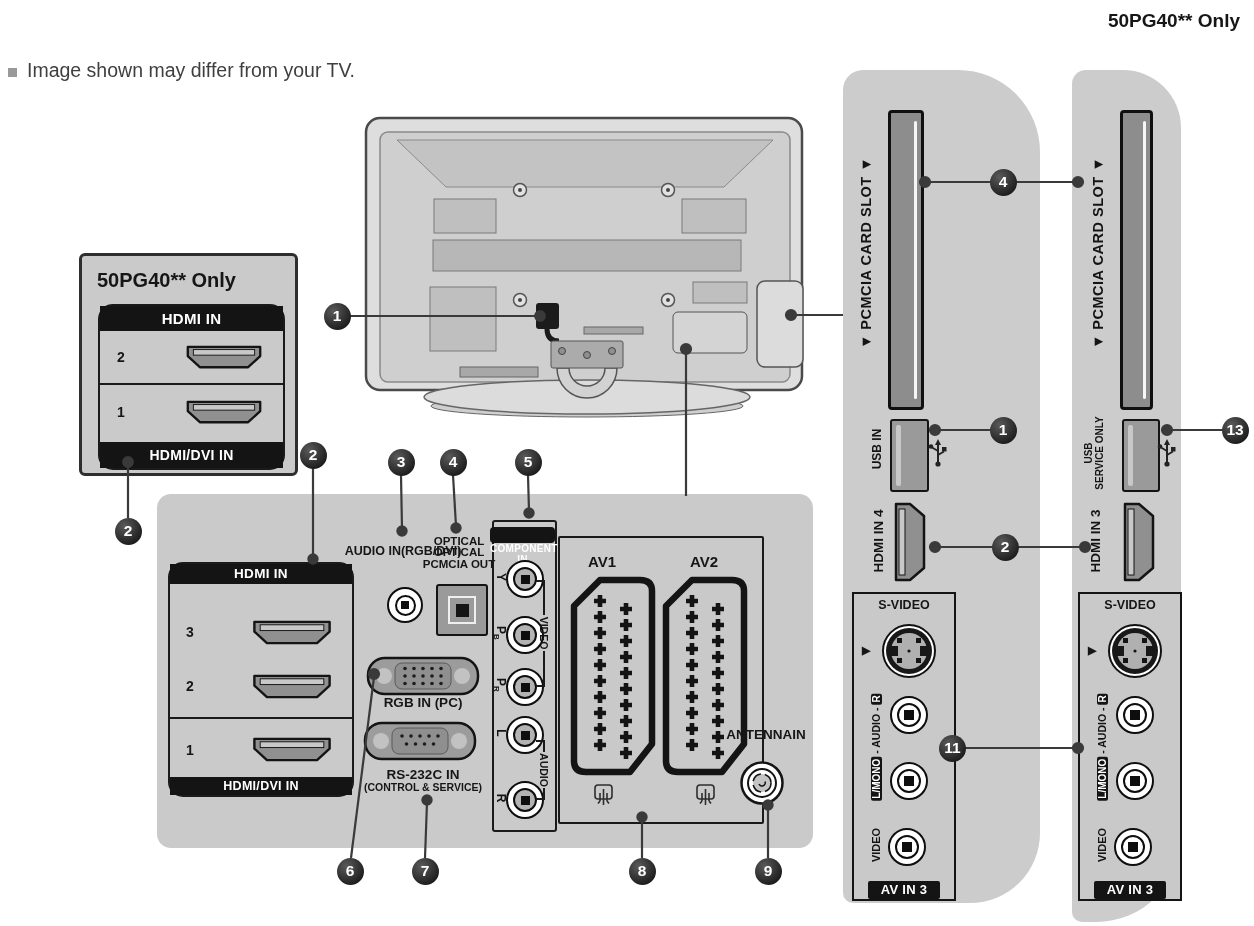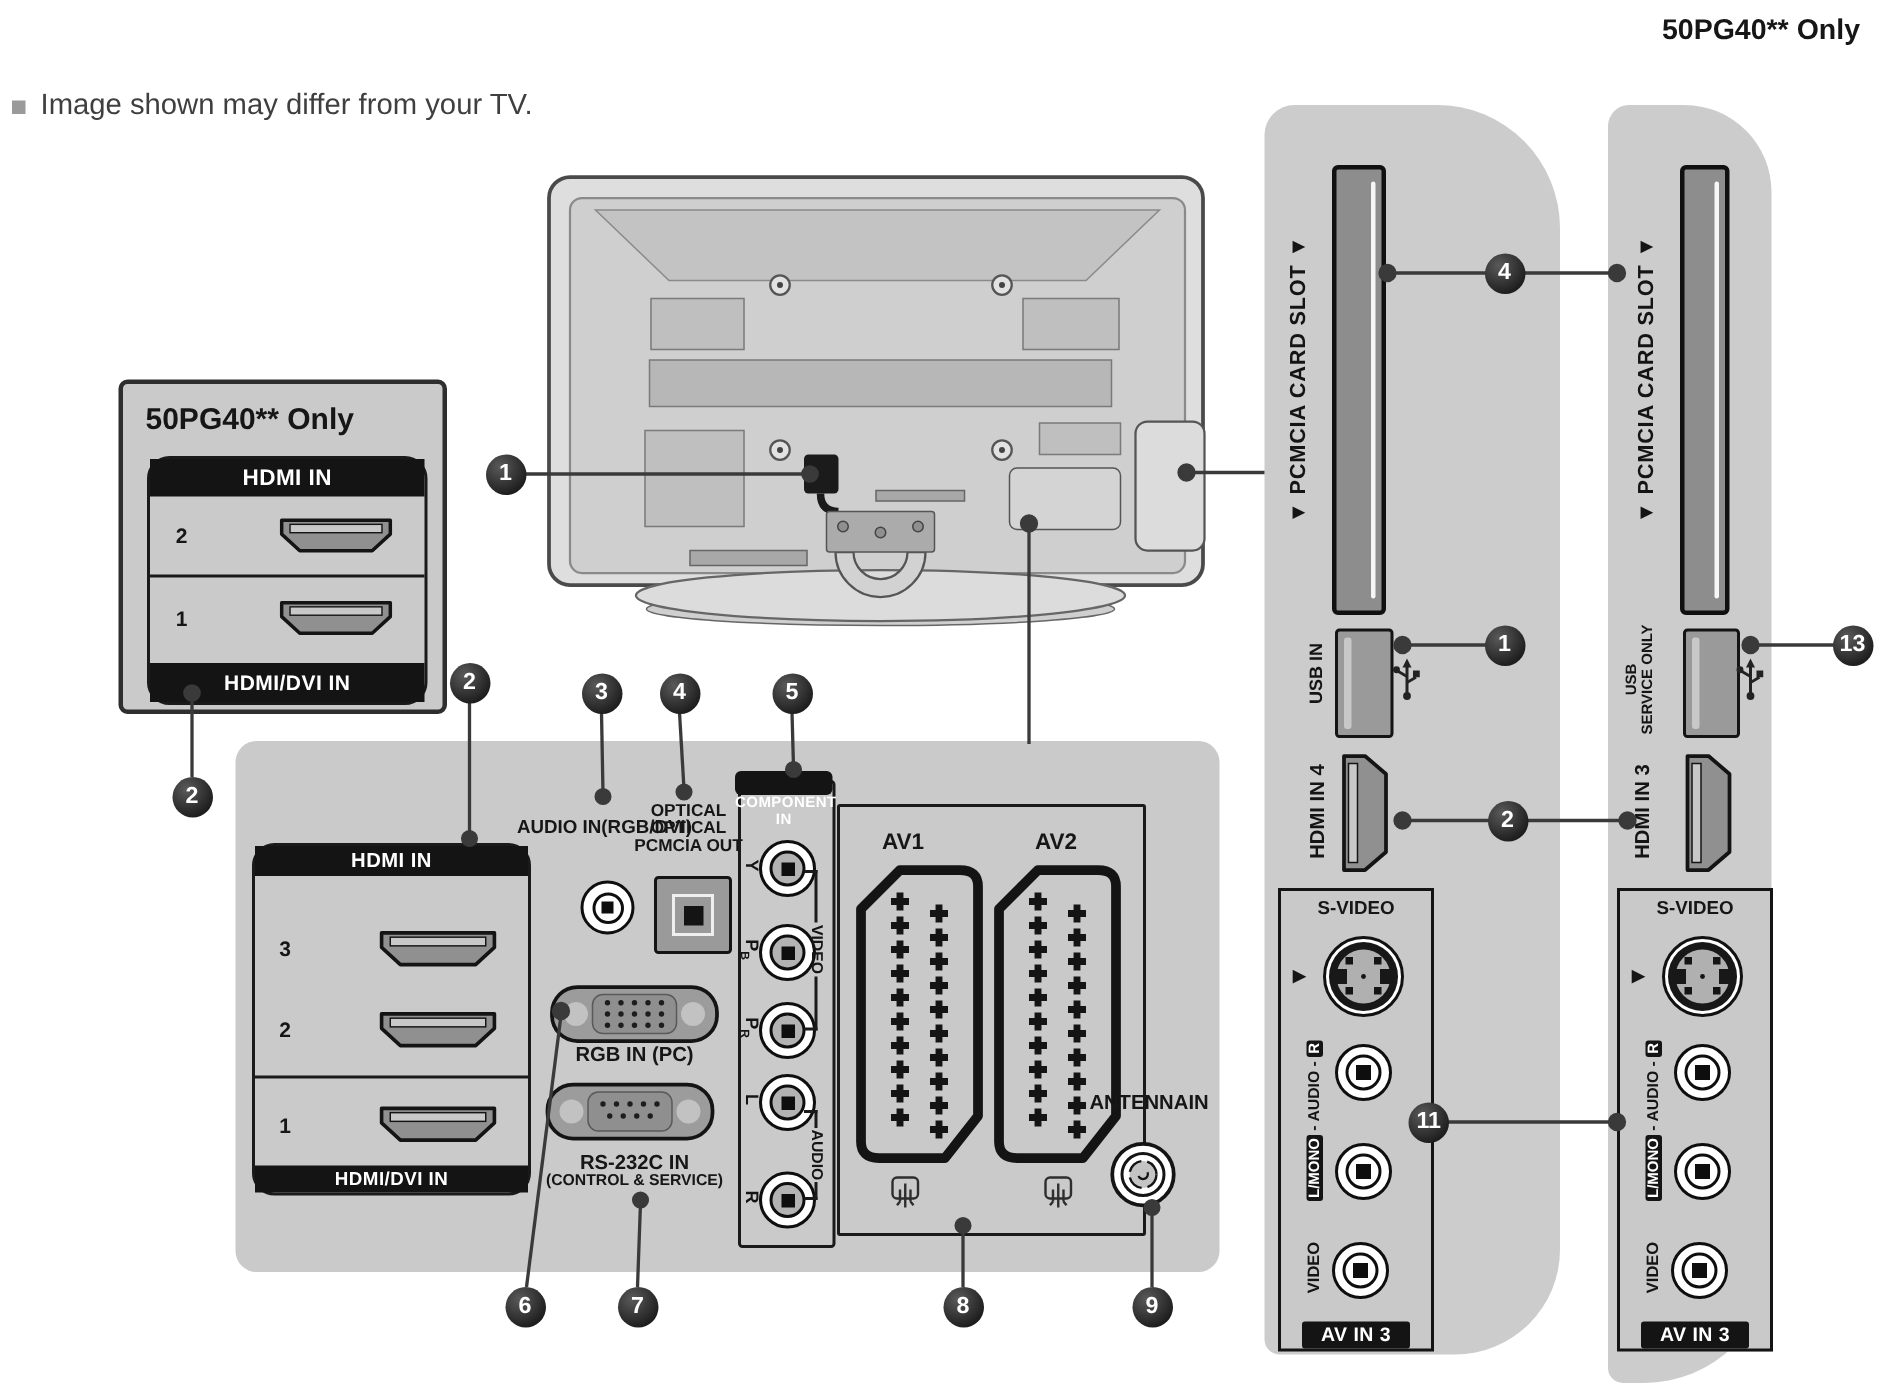--- a/index.html
+++ b/index.html
@@ -186,21 +186,21 @@
       <div>OPTICAL</div>
       <div>PCMCIA OUT</div>
     </div>
     <div class="abs ctr" style="left:279px;top:90px;width:48px;height:48px;background:#9a9a9a;border:2.5px solid #141414;border-radius:3px">
       <div class="ctr" style="width:24px;height:24px;background:#9a9a9a;border:2px solid #efefef">
         <div style="width:13px;height:13px;background:#141414"></div>
       </div>
     </div>
 
     <div class="abs" style="left:335px;top:26px;width:61px;height:308px;border:2px solid #1a1a1a;border-radius:3px"></div>
-    <div class="abs blackbar" style="left:333px;top:20px;width:65px;height:15px;border-radius:4px;font-size:10px;line-height:11px;padding-top:16px;box-sizing:border-box">
+    <div class="abs blackbar" style="left:333px;top:33px;width:65px;height:15px;border-radius:4px;font-size:10px;line-height:11px;padding-top:16px;box-sizing:border-box">
       <div>COMPONENT</div>
       <div>IN</div>
     </div>
     <div class="vtc" style="left:343px;top:83px;font-size:12px"><span>Y</span><span class="subsc"></span></div>
     <div class="rca s34" style="left:349px;top:66px">
         <div class="mid-b">
           <div class="core-b"></div>
         </div>
       </div>
     <div class="vtc" style="left:343px;top:139px;font-size:12px"><span>P</span><span class="subsc">B</span></div>

